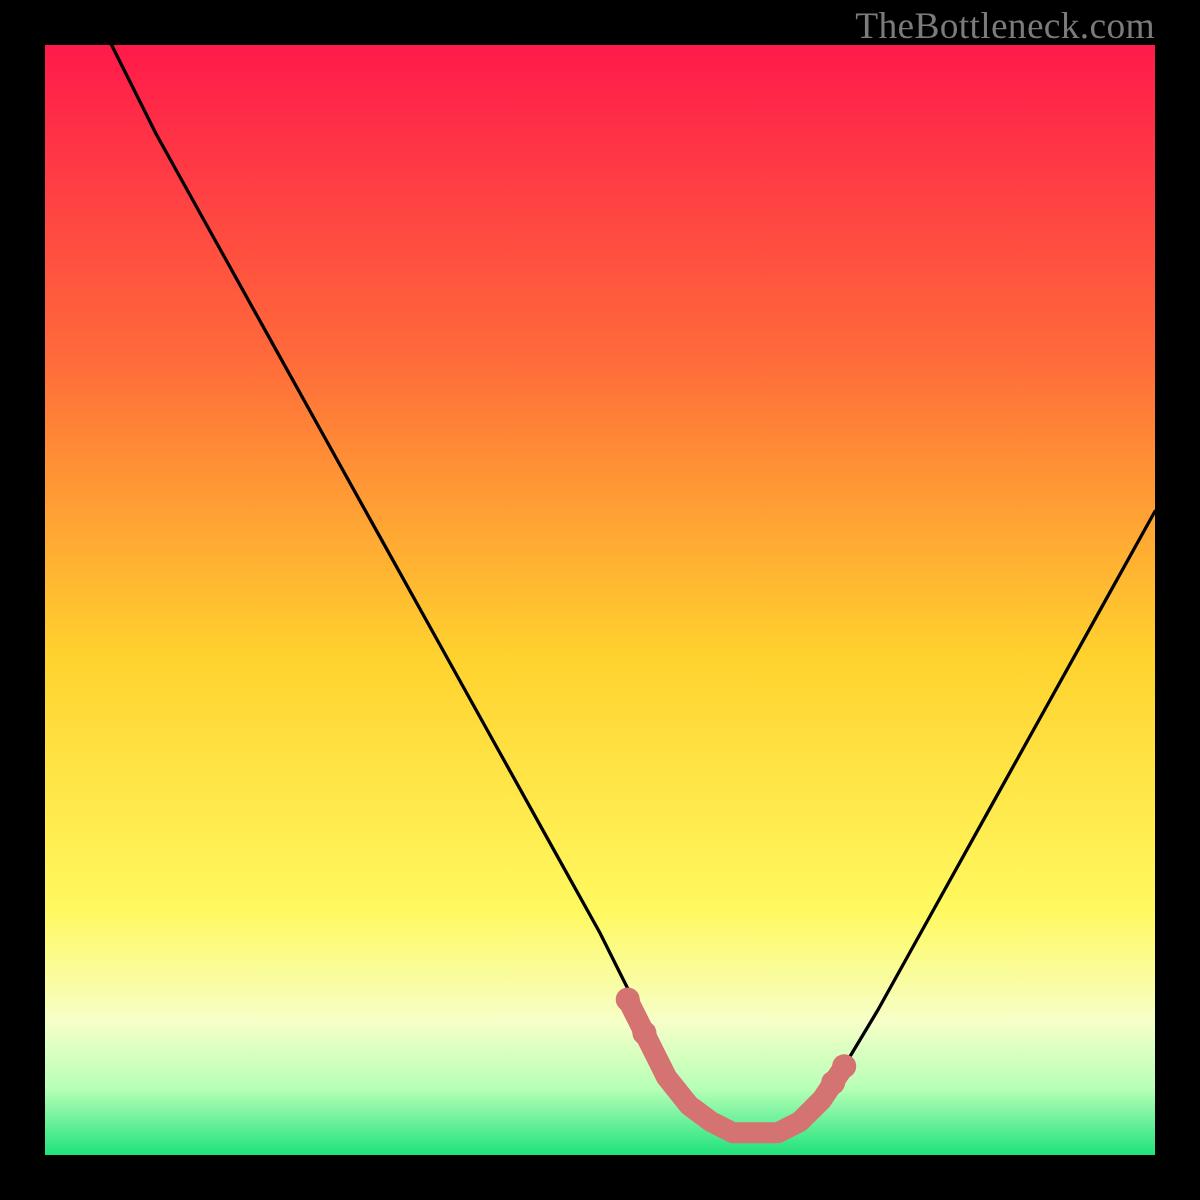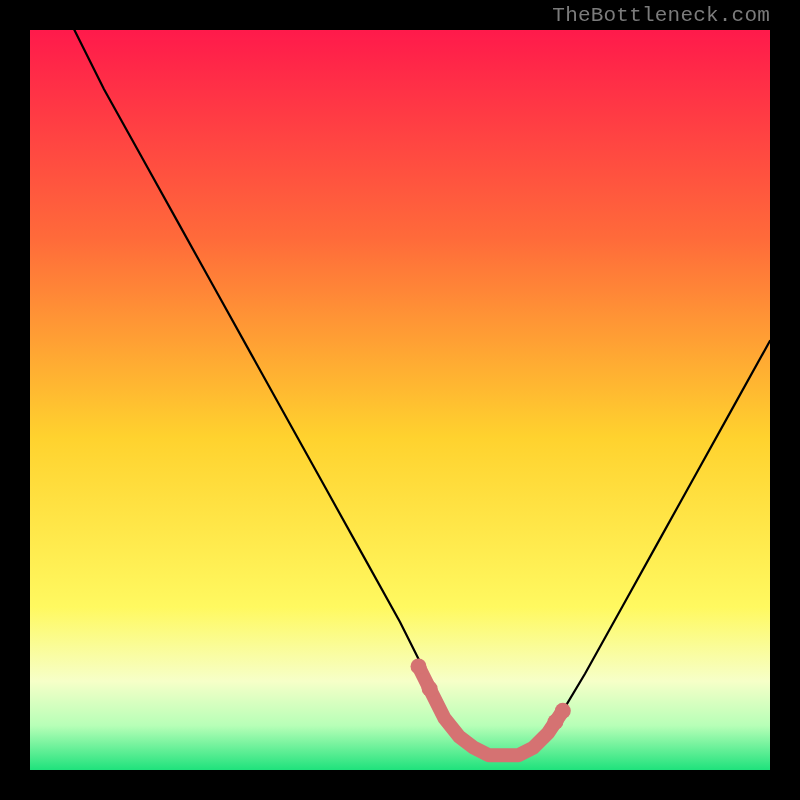--- a/index.html
+++ b/index.html
@@ -15,22 +15,22 @@
     top: 30px;
     left: 30px;
     width: 740px;
     height: 740px;
     overflow: hidden;
   }
   .watermark {
     position: absolute;
     top: 4px;
     right: 30px;
-    font-family: Liberation Mono, monospace;
-    font-size: 21px;
+    font-family: Liberation Serif, serif;
+    font-size: 25px;
     color: #7b7b7b;
     letter-spacing: 0.2px;
   }
   svg { display: block; }
 </style>
 </head>
 <body>
 
 <div class="frame">
 

